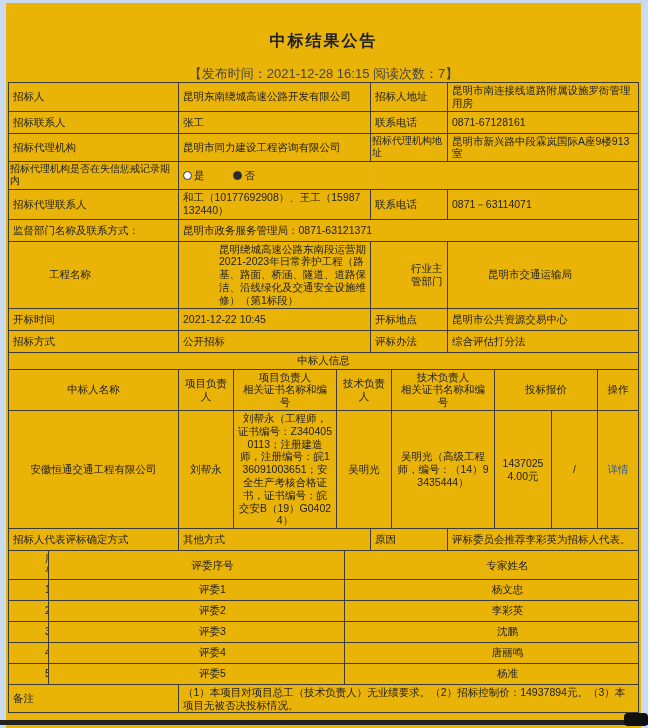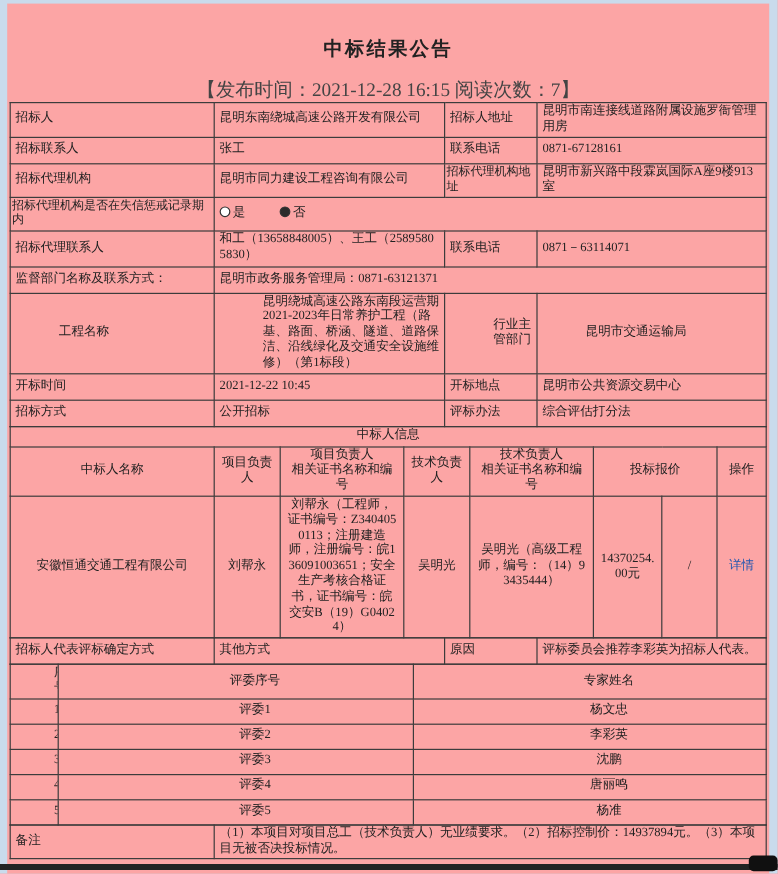--- a/index.html
+++ b/index.html
@@ -6,35 +6,34 @@
   html,body { width: 648px; height: 728px; }
   body {
     background: #c9dbec;
     font-family: "Liberation Sans", "DejaVu Sans", sans-serif;
     position: relative;
     overflow: hidden;
   }
   .page {
     position: absolute;
     left: 6px; top: 3px; right: 7px; bottom: 0;
-    background: #fca5a5;
-    font-family: Liberation Serif, serif;
+    background: #eab308;
   }
   .content { padding: 0 2px; }
   .doc-title {
     text-align: center;
     font-weight: bold;
     font-size: 16px;
     color: #222;
     padding-top: 28px;
     letter-spacing: 2px;
   }
   .pub-line {
     text-align: center;
-    font-size: 16px;
+    font-size: 13px;
     color: #444;
     margin-top: 13px;
   }
   .trade-no {
     text-align: right;
     font-size: 11px;
     color: #222;
     margin: 9px 1px 4px 0;
   }
   table {
@@ -127,21 +126,21 @@
       </tr>
       <tr class="rh-s">
         <td class="lbl" style="padding:1px 1px; font-size:10px;">招标代理机构是否在失信惩戒记录期内</td>
         <td colspan="3" class="radio-group">
           <span class="opt"><span class="radio"></span><span>是</span></span>
           <span class="opt"><span class="radio checked"></span><span>否</span></span>
         </td>
       </tr>
       <tr class="rh-m">
         <td class="lbl">招标代理联系人</td>
-        <td>和工（13658848005）、王工（25895805830）</td>
+        <td>和工（10177692908）、王工（15987132440）</td>
         <td class="lbl">联系电话</td>
         <td>0871－63114071</td>
       </tr>
       <tr class="rh-s">
         <td class="lbl">监督部门名称及联系方式：</td>
         <td colspan="3">昆明市政务服务管理局：0871-63121371</td>
       </tr>
       <tr class="rh-xl">
         <td class="lbl">工程名称</td>
         <td>昆明绕城高速公路东南段运营期2021-2023年日常养护工程（路基、路面、桥涵、隧道、道路保洁、沿线绿化及交通安全设施维修）（第1标段）</td>

